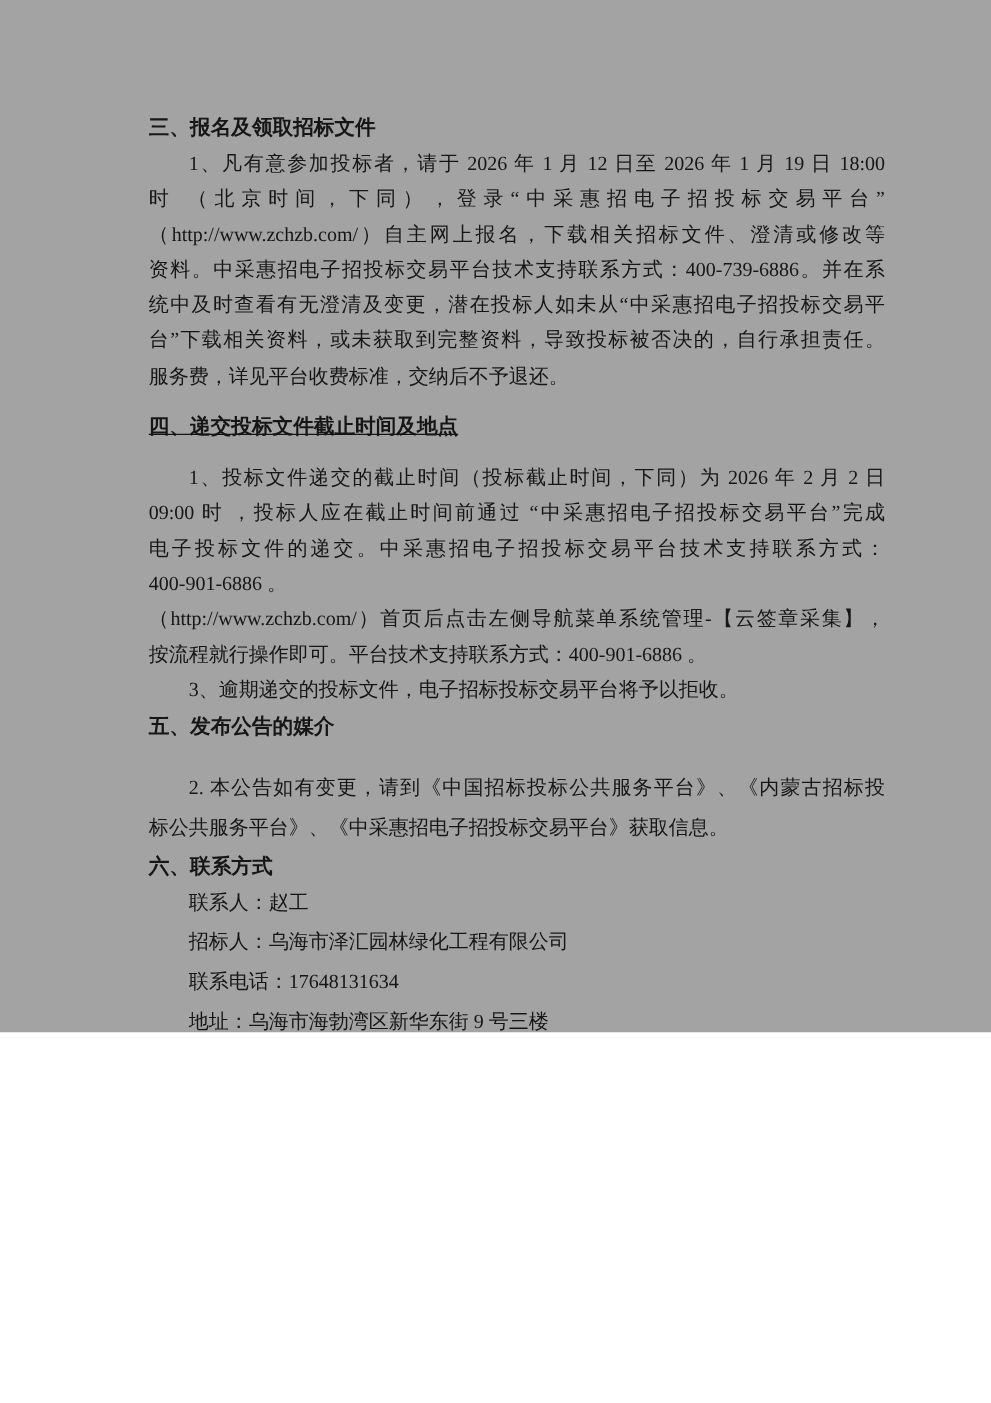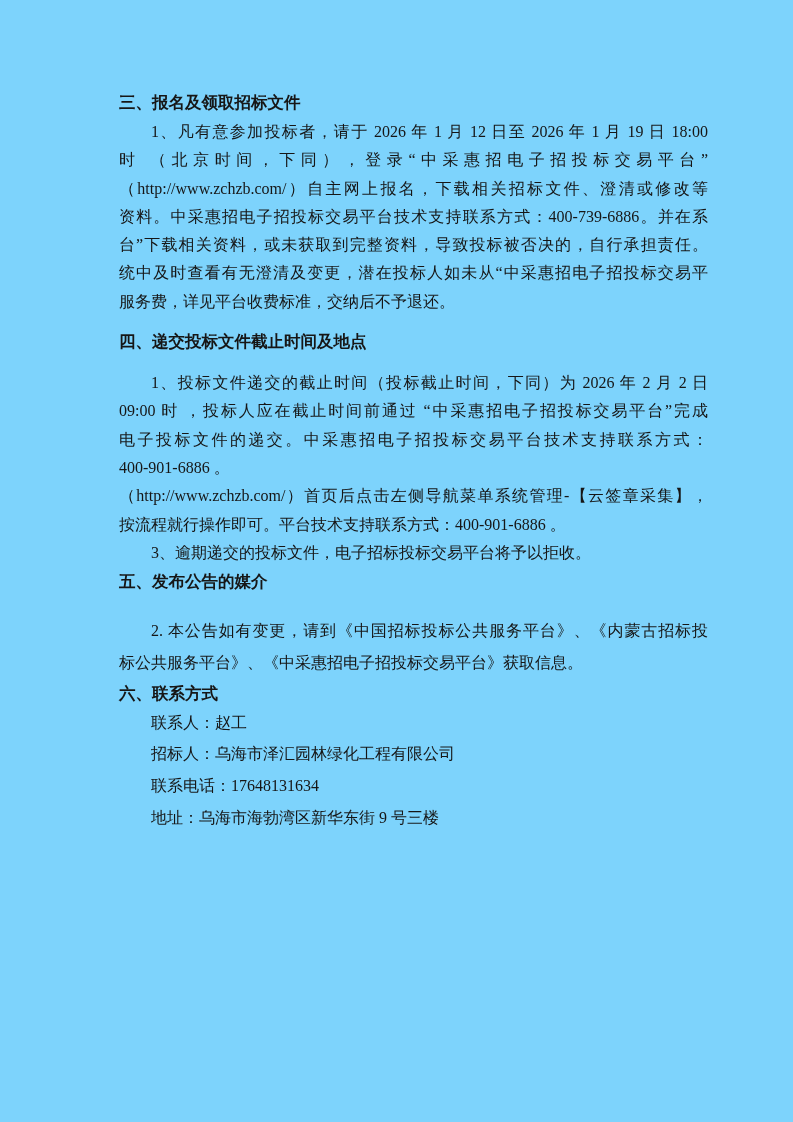--- a/index.html
+++ b/index.html
@@ -1,20 +1,20 @@
 <!DOCTYPE html>
 <html><head>
 <meta charset="utf-8">
 <style>
   html,body{margin:0;padding:0;background:#ffffff;}
   .page{
     position:relative;
-    width:793px;height:1122px;
+    width:793px;height:826px;
     box-sizing:border-box;
-    background:#7dd3fc;
+    background:#a3a3a3;
     padding:88px 85px 0 119px;
     overflow:hidden;
     font-family:"Liberation Serif","DejaVu Serif",serif;
     color:#161616;
   }
   .block{margin:0;padding:0;}
   .line{
     font-size:16px;
     line-height:28.3px;
     white-space:pre;            
@@ -29,40 +29,40 @@
   }
   .line.j{                       
     white-space:normal;
     text-align:justify;
     text-align-last:justify;
     text-justify:inter-character;
   }
   .line.ind{text-indent:2em;}    
   
   [data-name="sec3-para1"]{margin-top:2px;}
-  [data-name="sec4-heading"]{margin-top:11px;}
+  [data-name="sec4-heading"]{margin-top:11px;text-decoration:underline;}
   [data-name="sec4-para1"]{margin-top:14px;}
   [data-name="sec5-para1"]{margin-top:4px;}
   [data-name="sec5-para2"]{margin-top:20px;}
 </style>
 </head>
 <body>
 
 <div class="page" data-name="document-page">
   <div id="doc" data-name="document-body">
       <div class="block heading lh-a" data-name="sec3-heading">
         <div class="line" data-name="heading-line">三、报名及领取招标文件</div>
       </div>
       <div class="block para lh-a" data-name="sec3-para1">
         <div class="line j ind" data-name="para-line">1、凡有意参加投标者，请于 2026 年 1 月 12 日至 2026 年 1 月 19 日 18:00</div>
         <div class="line j" data-name="para-line">时 （北京时间，下同），登录“中采惠招电子招投标交易平台”</div>
         <div class="line j" data-name="para-line">（http://www.zchzb.com/）自主网上报名，下载相关招标文件、澄清或修改等</div>
         <div class="line j" data-name="para-line">资料。中采惠招电子招投标交易平台技术支持联系方式：400-739-6886。并在系</div>
+        <div class="line j" data-name="para-line">统中及时查看有无澄清及变更，潜在投标人如未从“中采惠招电子招投标交易平</div>
         <div class="line j" data-name="para-line">台”下载相关资料，或未获取到完整资料，导致投标被否决的，自行承担责任。</div>
-        <div class="line j" data-name="para-line">统中及时查看有无澄清及变更，潜在投标人如未从“中采惠招电子招投标交易平</div>
       </div>
       <div class="block para lh-a" data-name="sec3-para2">
         <div class="line" data-name="para-line">服务费，详见平台收费标准，交纳后不予退还。</div>
       </div>
       <div class="block heading lh-a" data-name="sec4-heading">
         <div class="line" data-name="heading-line">四、递交投标文件截止时间及地点</div>
       </div>
       <div class="block para lh-a" data-name="sec4-para1">
         <div class="line j ind" data-name="para-line">1、投标文件递交的截止时间（投标截止时间，下同）为 2026 年 2 月 2 日</div>
         <div class="line j" data-name="para-line">09:00 时 ，投标人应在截止时间前通过 “中采惠招电子招投标交易平台”完成</div>

